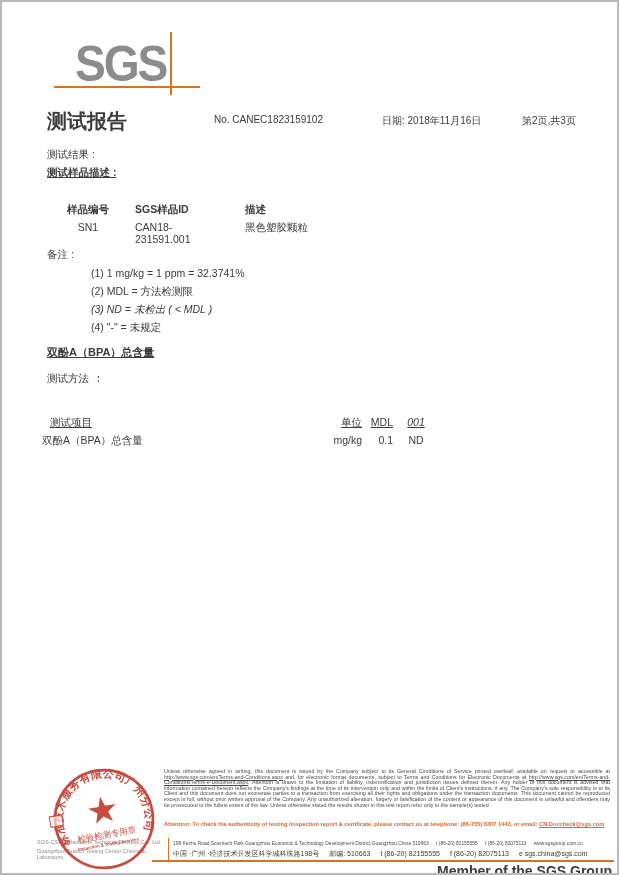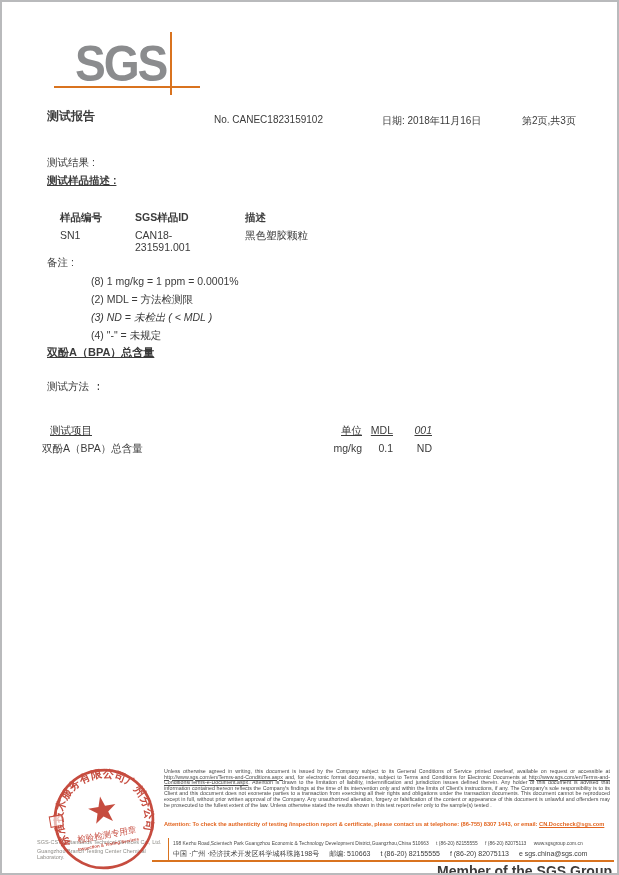--- a/index.html
+++ b/index.html
@@ -13,47 +13,47 @@
     color:#3b3b3b;
     overflow:hidden;
   }
   .abs{position:absolute;}
   
   .sgs-text{left:73px;top:34px;font-size:44px;font-weight:bold;color:#8b8c8e;
     letter-spacing:-2px;transform:scale(1.05,1.12);transform-origin:left top;}
   .logo-hline{left:52px;top:84px;width:146px;height:2px;background:#d9731f;}
   .logo-vline{left:168px;top:30px;width:2px;height:63px;background:#d9731f;}
   
-  .report-title{left:45px;top:106px;font-size:12px;font-weight:bold;}
+  .report-title{left:45px;top:106px;font-size:20px;font-weight:bold;}
   .hdr{font-size:10px;top:112px;}
   .hdr-no{left:212px;}
   .hdr-date{left:380px;}
   .hdr-page{left:520px;}
   
-  .t10{font-size:10.5px;margin-top:8px;}
+  .t10{font-size:10.5px;}
   .results-label{left:45px;top:146px;}
   .sample-title{left:45px;top:164px;font-weight:bold;text-decoration:underline;}
-  .sc1{left:58px;width:56px;}
+  .sc1{left:58px;width:56px;text-align:center;}
   .sc2{left:133px;width:90px;text-align:left;}
   .sc3{left:243px;}
   .srow-h{top:201px;font-weight:bold;}
   .srow-v{top:219px;}
   .notes-label{left:45px;top:246px;}
   .note{left:89px;}
   .bpa-title{left:45px;top:343px;font-size:11px;font-weight:bold;text-decoration:underline;}
   .method-label{left:45px;top:370px;font-family:Liberation Mono, monospace;}
   .method-text{left:95px;top:370px;width:505px;line-height:19px;}
   
   .rt-h{top:414px;font-weight:normal;text-decoration:underline;}
   .rt-r{top:432px;}
   .rc-item-h{left:48px;}
   .rc-item{left:40px;}
   .rc-unit{left:326px;width:34px;text-align:right;}
   .rc-mdl{left:363px;width:28px;text-align:right;}
-  .rc-val{left:398px;width:32px;text-align:right;}
+  .rc-val{left:398px;width:32px;text-align:center;}
   .italic{font-style:italic;}
   
   .legal{left:162px;top:767px;width:446px;font-size:5.3px;line-height:5.6px;
     text-align:justify;color:#4a4a4a;}
   .legal .url{text-decoration:underline;}
   .attention{left:162px;top:819px;width:446px;font-size:5.7px;line-height:6.4px;
     font-weight:bold;color:#e2641e;}
   .attention .email{text-decoration:underline;}
   .company{left:35px;width:135px;font-size:5.5px;color:#8f8d88;}
   .company-1{top:837px;}
@@ -89,21 +89,21 @@
   <div>
     <span class="abs t10 srow-h sc1">样品编号</span>
     <span class="abs t10 srow-h sc2">SGS样品ID</span>
     <span class="abs t10 srow-h sc3">描述</span>
     <span class="abs t10 srow-v sc1">SN1</span>
     <span class="abs t10 srow-v sc2">CAN18-231591.001</span>
     <span class="abs t10 srow-v sc3">黑色塑胶颗粒</span>
   </div>
 
   <div class="abs t10 notes-label">备注 :</div>
-  <div class="abs t10 note" style="top:265px;">(8) 1 mg/kg = 1 ppm = 0.0001%</div>
+  <div class="abs t10 note" style="top:265px;">(1) 1 mg/kg = 1 ppm = 32.3741%</div>
   <div class="abs t10 note" style="top:283px;">(2) MDL = 方法检测限</div>
   <div class="abs t10 note" style="top:301px;font-style:italic;">(3) ND = 未检出 ( &lt; MDL )</div>
   <div class="abs t10 note" style="top:319px;">(4) "-" = 未规定</div>
 
   <div class="abs bpa-title">双酚A（BPA）总含量</div>
 
   <div class="abs t10 method-label">测试方法 :</div>
 
   <div>
     <span class="abs t10 rt-h rc-item-h">测试项目</span>

